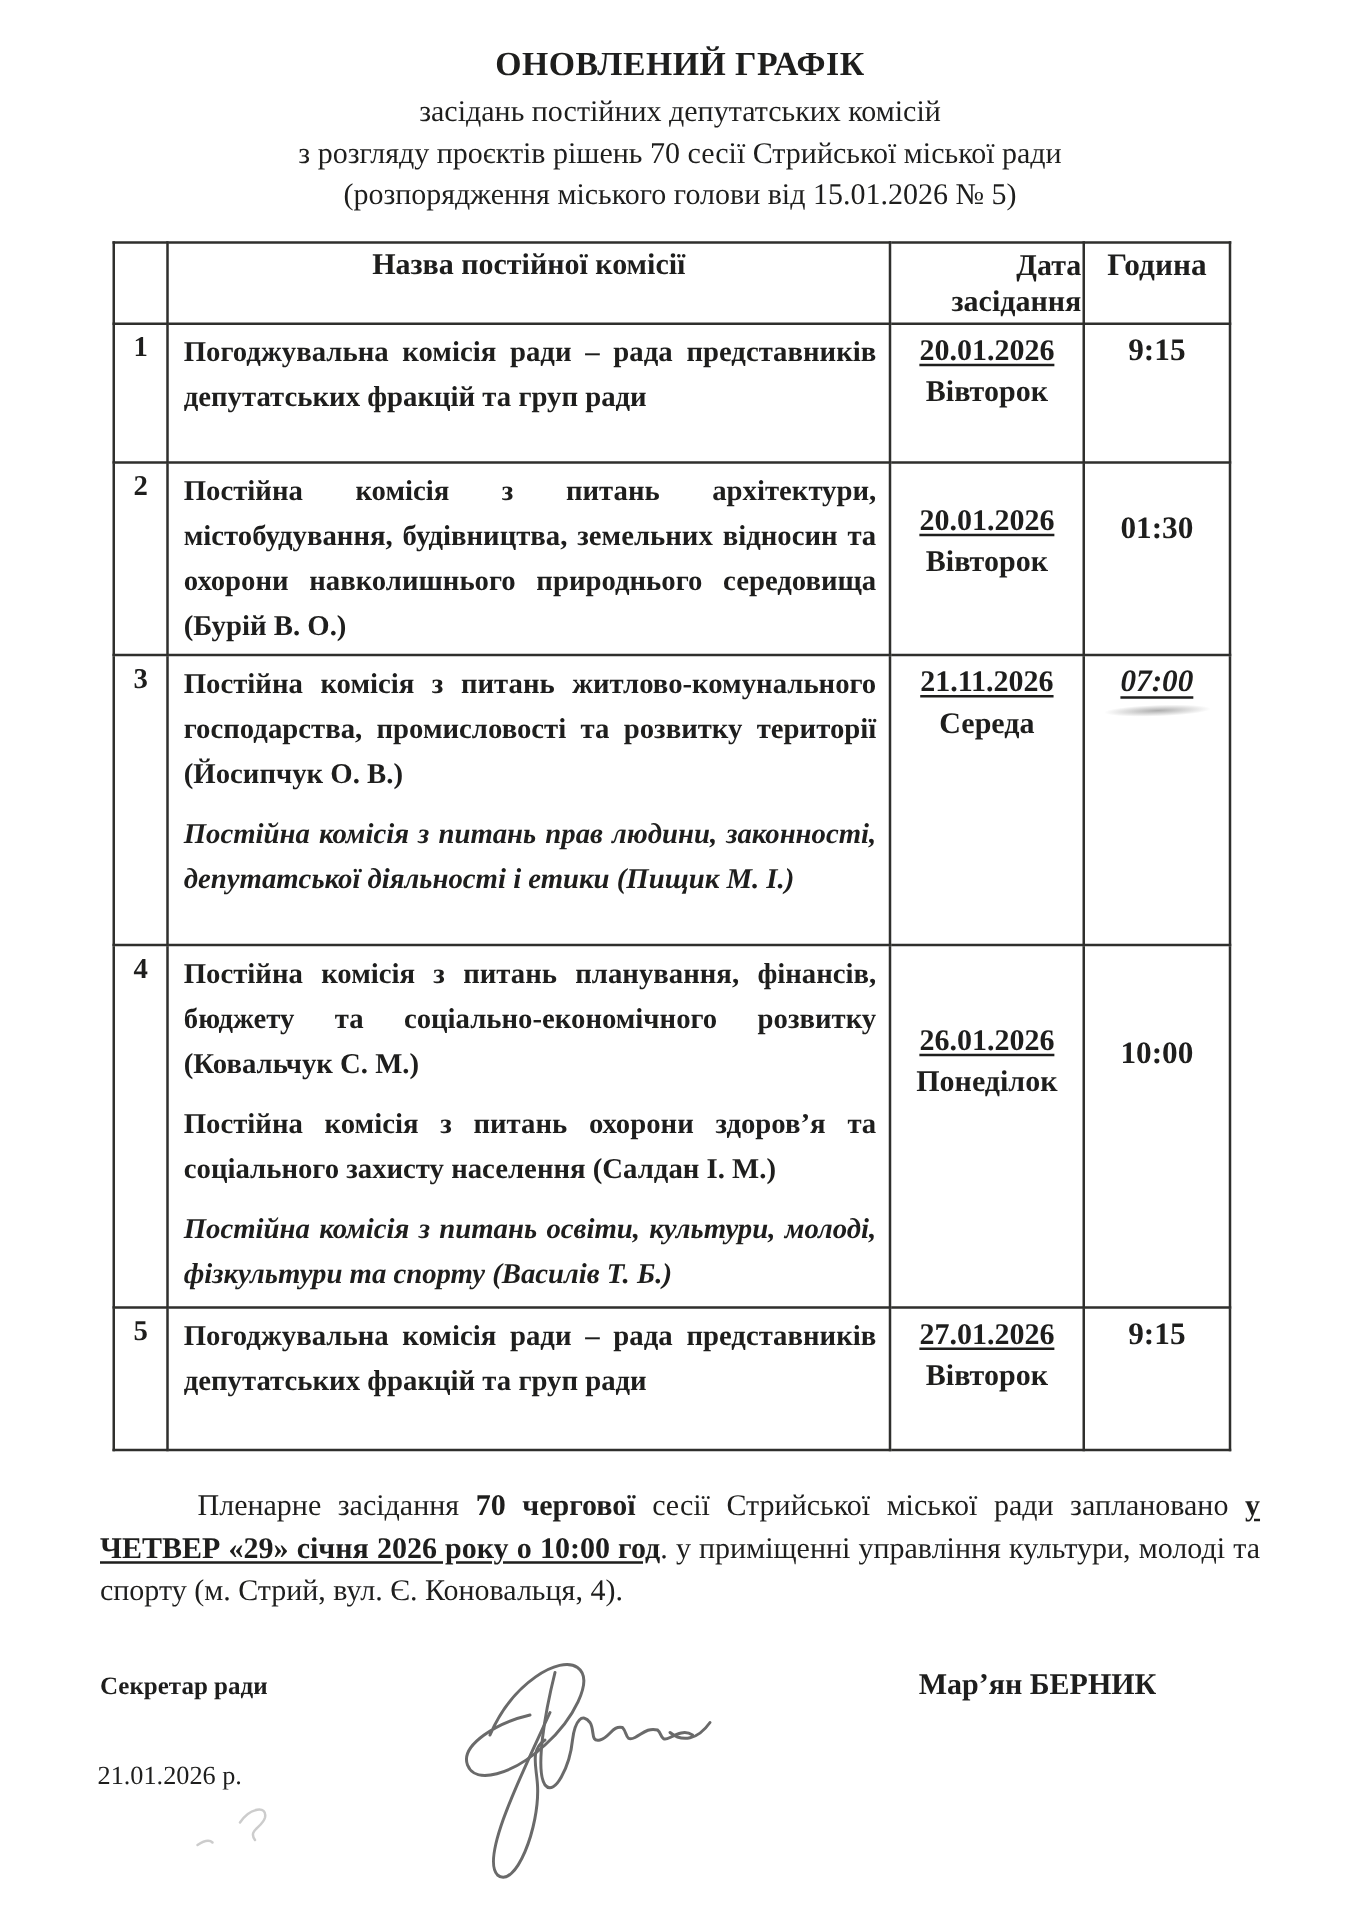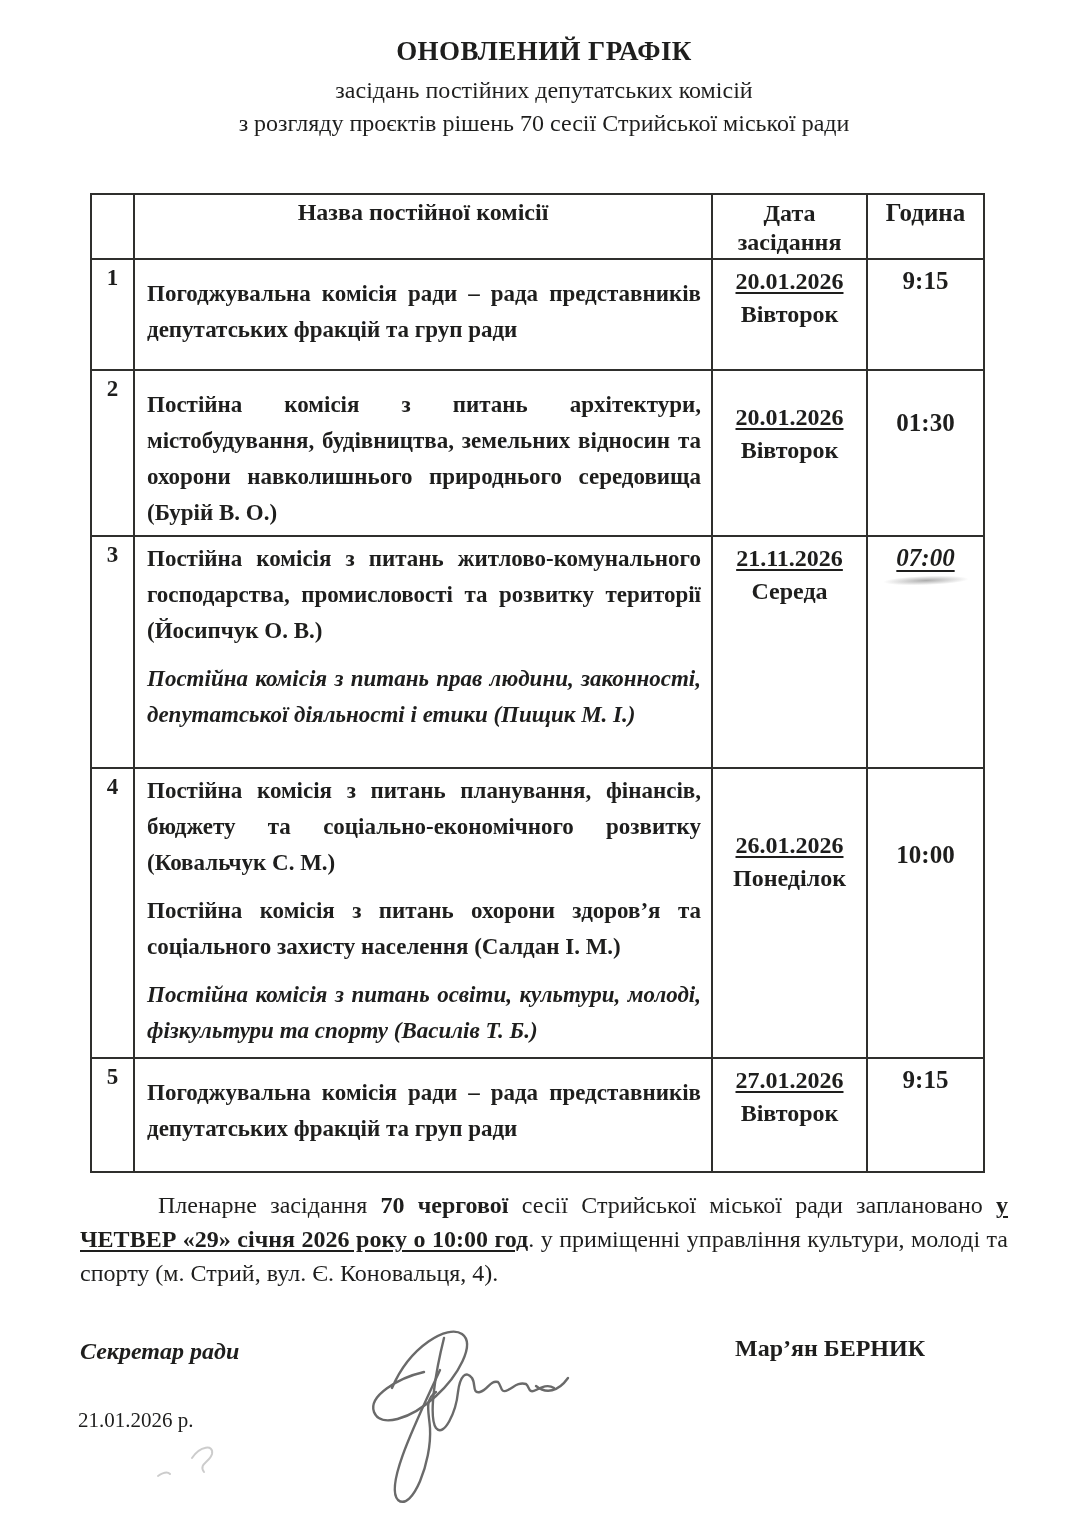--- a/index.html
+++ b/index.html
@@ -11,26 +11,26 @@
   
   .doc-header{position:absolute; top:36px; left:0; width:100%; text-align:center;}
   .doc-title{font-size:27px; font-weight:bold; letter-spacing:.4px; margin-bottom:7px;}
   .doc-sub{font-size:24px; line-height:33px;}
   
   .schedule{position:absolute; left:90px; top:193px; border-collapse:collapse; table-layout:fixed; width:893px;}
   .schedule th,.schedule td{border:2px solid #2f2f2d; vertical-align:top; overflow:hidden;}
   .schedule thead tr{height:55px;border-radius:25px;}
   .schedule th{font-size:24px; font-weight:bold; padding-top:4px;}
   th.h-name{text-align:center;}
-  th.h-date{text-align:center; line-height:29px;}
+  th.h-date{text-align:right; line-height:29px;}
   th.h-time{text-align:center; font-size:25px;}
   .col-num{width:43px; text-align:center; font-weight:bold; font-size:23px; padding-top:5px;}
   .col-name{width:578px; padding:4px 10px 4px 12px; font-size:23px; line-height:36px; text-align:justify;}
   .para{margin:0 0 12px; font-weight:bold;}
-  .para:last-child{margin-bottom:0;margin-top:12px;}
+  .para:last-child{margin-bottom:0;}
   .para.bold-italic{font-style:italic;}
   .col-date{width:155px; text-align:center; font-size:24px; line-height:33px; font-weight:bold;margin-top:48px;}
   .date-val{text-decoration:underline; text-decoration-thickness:2px; text-underline-offset:3px;}
   .col-time{width:117px; text-align:center; font-size:25px; font-weight:bold;}
   .r1{height:111px;} .r2{height:145px;} .r3{height:232px;} .r4{height:290px;} .r5{height:114px;}
   .r1 .col-date{padding-top:5px;}  .r1 .col-time{padding-top:7px;}
   .r2 .col-date{padding-top:30px;} .r2 .col-time{padding-top:38px;}
   .r3 .col-date{padding-top:5px;}  .r3 .col-time{padding-top:7px;}
   .r4 .col-date{padding-top:60px;} .r4 .col-time{padding-top:72px;}
   .r5 .col-date{padding-top:5px;}  .r5 .col-time{padding-top:7px;}
@@ -40,35 +40,36 @@
     content:""; position:absolute; left:-12px; right:-14px; bottom:-13px; height:9px;
     background:radial-gradient(ellipse at center, rgba(105,105,105,.55) 0%, rgba(105,105,105,0) 72%);
     transform:rotate(-2deg);
   }
   
   .closing{position:absolute; left:80px; top:1164px; width:928px; font-size:24px; line-height:34px; text-align:justify; text-indent:78px;}
   .seg{font-weight:normal;}
   .seg.bold{font-weight:bold;}
   .seg.bold-underline{font-weight:bold; text-decoration:underline; text-decoration-thickness:2px; text-underline-offset:3px;}
   
-  .sign-role{position:absolute; left:80px; top:1338px; font-size:24px; font-weight:bold;font-style:italic;}
+  .sign-role{position:absolute; left:80px; top:1338px; font-size:20px; font-weight:bold;}
   .sign-name{position:absolute; left:735px; top:1335px; font-size:24px; font-weight:bold;}
   .sign-date{position:absolute; left:78px; top:1408px; font-size:21px;}
   .signature-svg{position:absolute; left:340px; top:1300px;}
   .pencil-svg{position:absolute; left:140px; top:1430px; opacity:.45;}
 </style>
 </head>
 <body>
 
 <div class="page">
 
   <div class="doc-header">
     <div class="doc-title">ОНОВЛЕНИЙ ГРАФІК</div>
     <div class="doc-sub">засідань постійних депутатських комісій</div>
     <div class="doc-sub">з розгляду проєктів рішень 70 сесії Стрийської міської ради</div>
+    <div class="doc-sub">(розпорядження міського голови від 15.01.2026 № 5)</div>
   </div>
 
   <table class="schedule">
     <colgroup>
       <col style="width:43px">
         <col style="width:578px">
         <col style="width:155px">
         <col style="width:117px">
     </colgroup>
     <thead>

